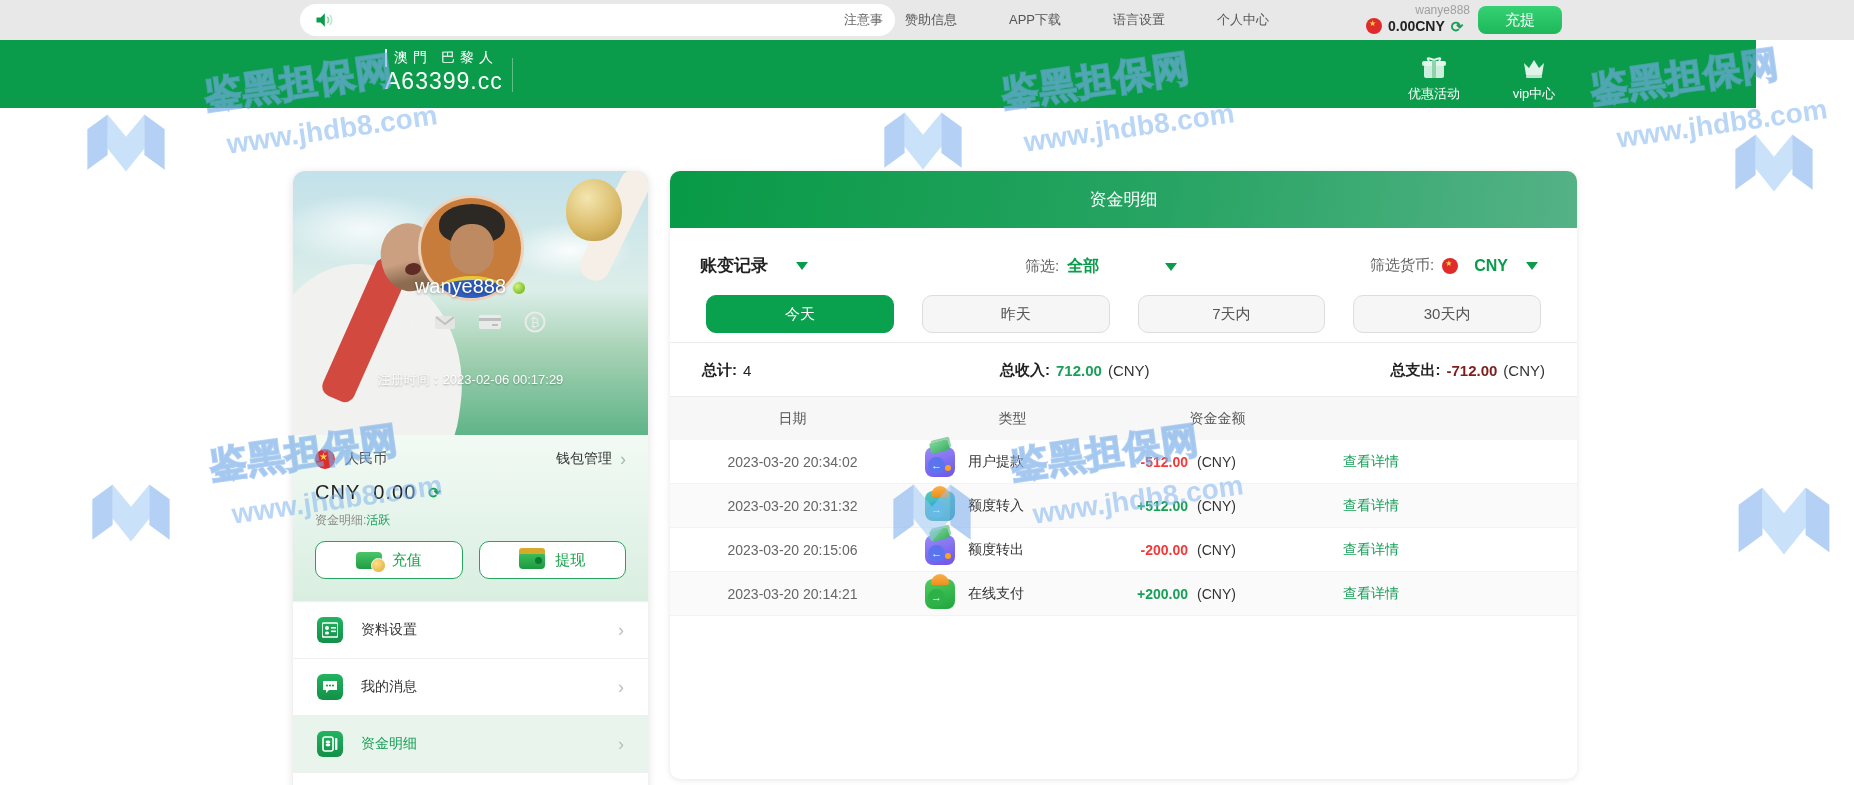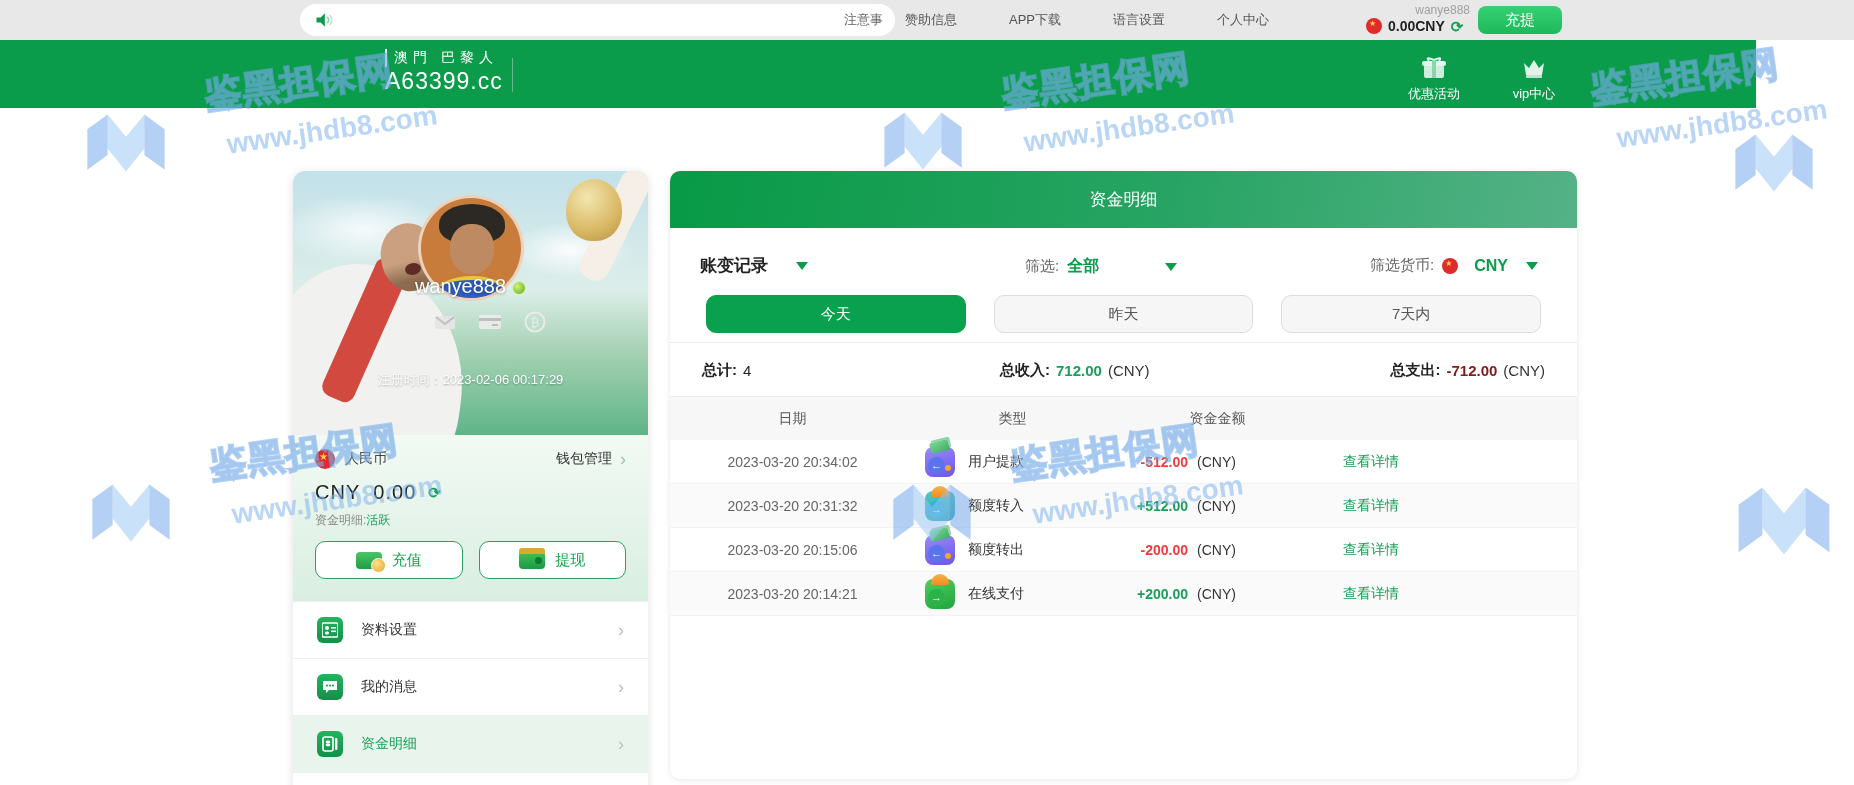--- a/index.html
+++ b/index.html
@@ -349,20 +349,21 @@
         <span class="flag"></span>
         <span class="f-value">CNY</span>
         <span class="caret"></span>
       </div>
     </div>
 
     <div class="tabs">
       <div class="tab active">今天</div>
       <div class="tab">昨天</div>
       <div class="tab">7天内</div>
+      <div class="tab">30天内</div>
     </div>
 
     <div class="summary">
       <div class="s-total">
         <span class="s-label">总计:</span>
         <span>4</span>
       </div>
       <div class="s-in">
         <span class="s-label">总收入:</span>
         <span class="val-green">712.00</span>

